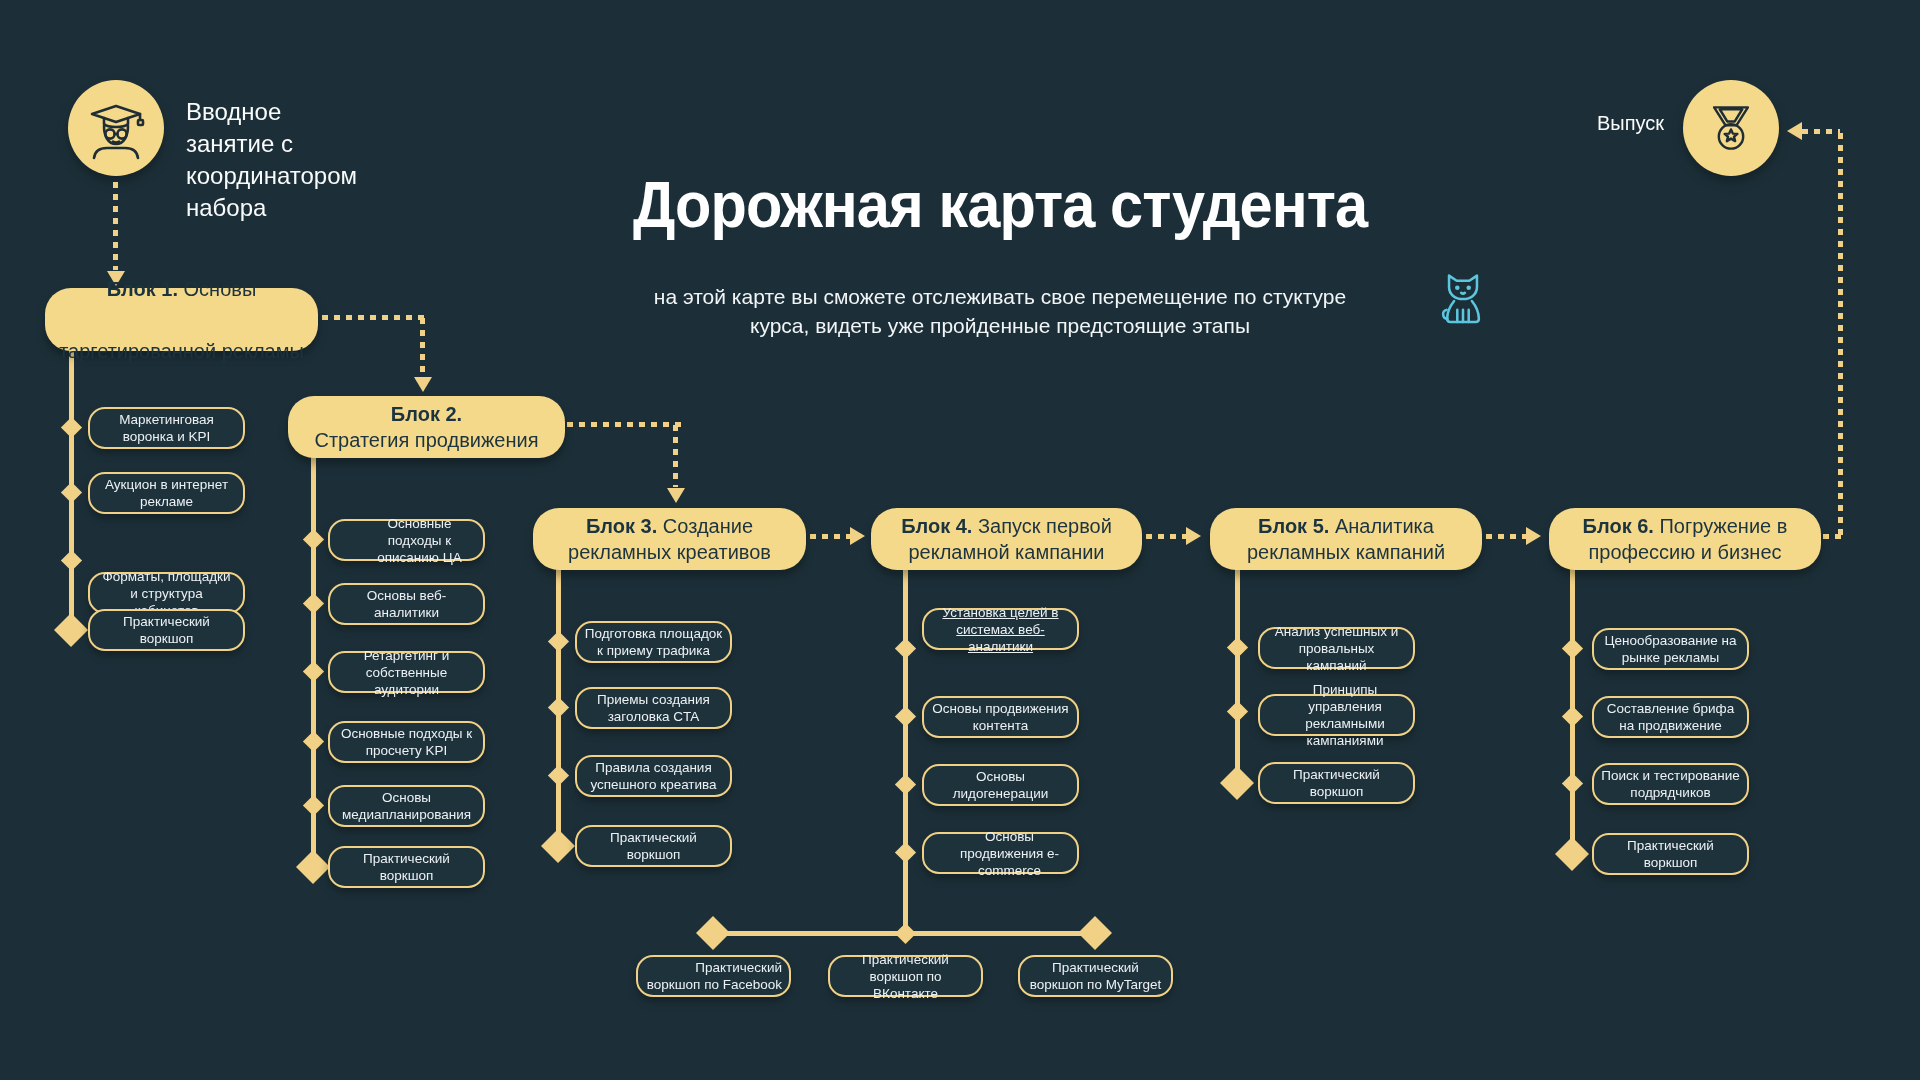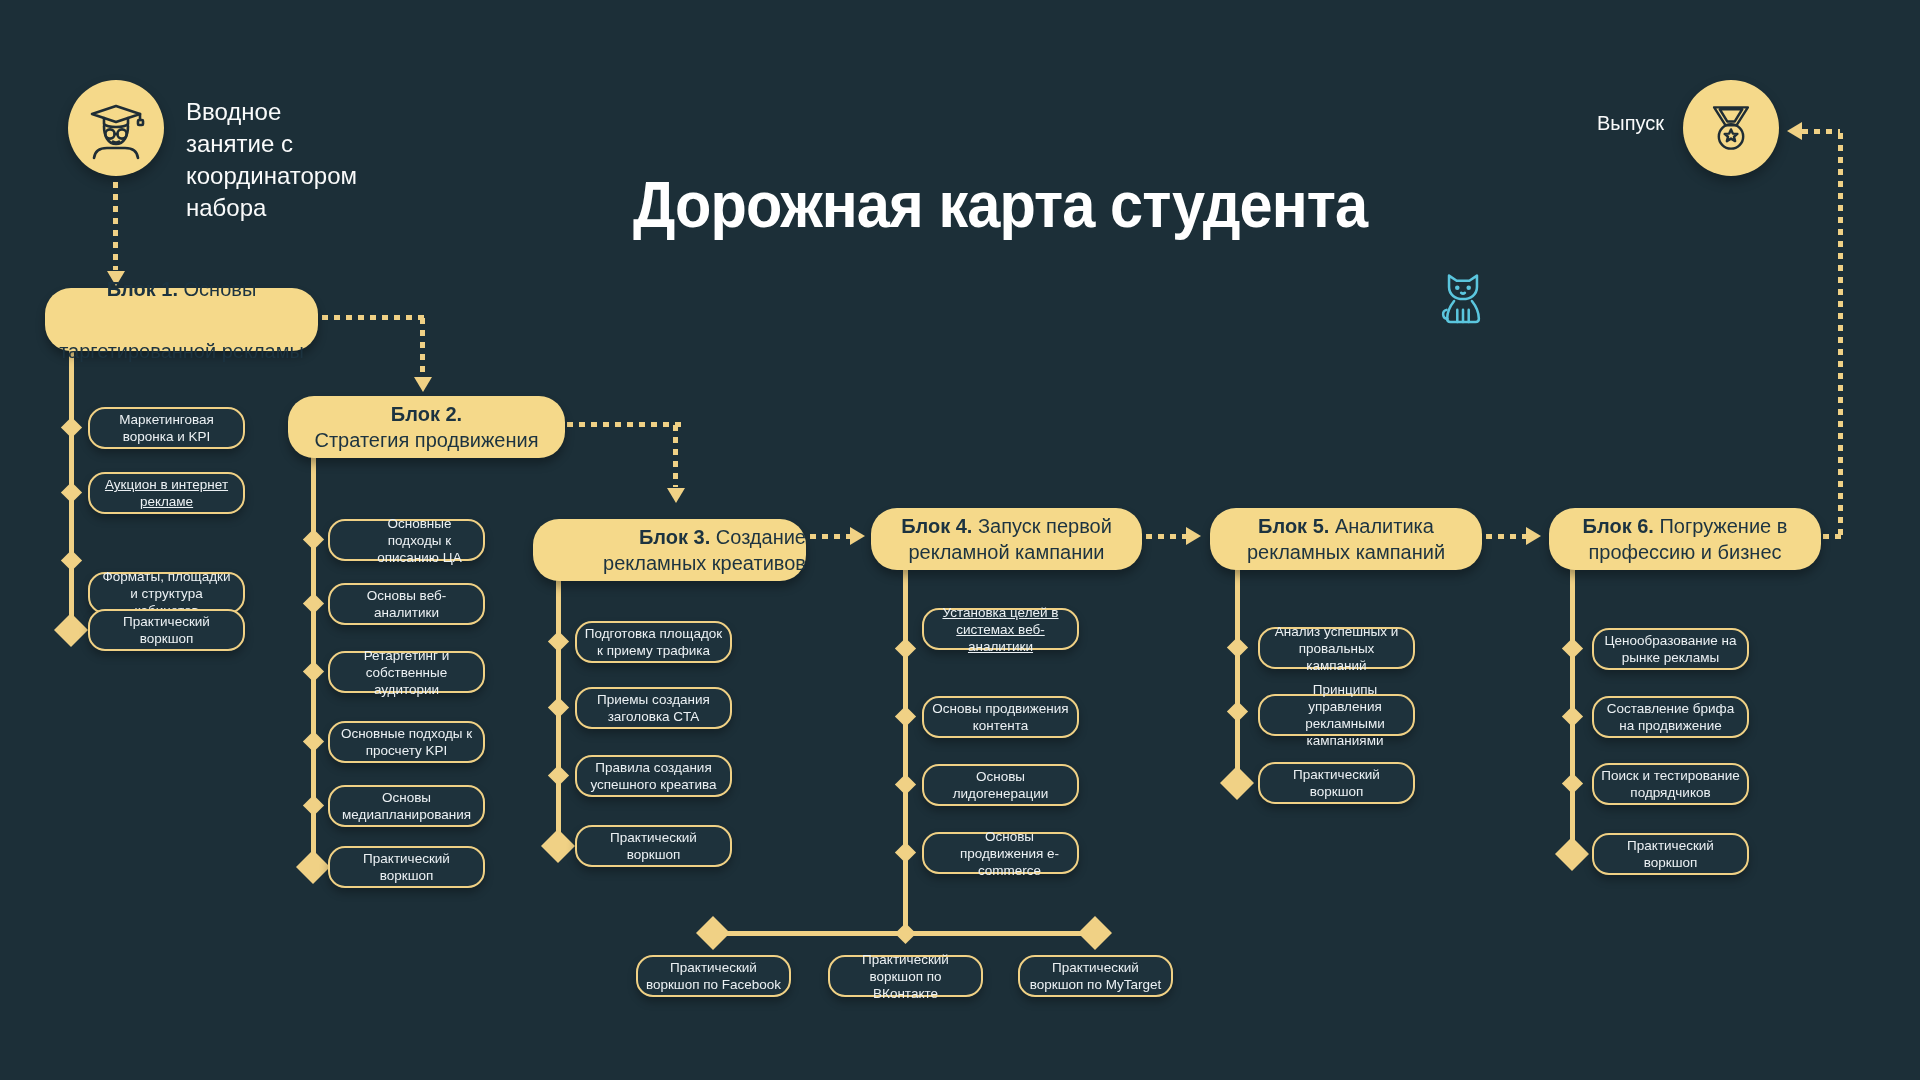--- a/index.html
+++ b/index.html
@@ -51,20 +51,22 @@
   .startlabel{position:absolute;left:186px;top:96px;font-size:24px;line-height:32px;color:#FAFBFB;}
   .finishlabel{position:absolute;left:1552px;top:112px;width:112px;text-align:right;font-size:20px;color:#FAFBFB;}
   svg{display:block;}
 </style>
 </head>
 <body>
 
 <div id="stage">
 
   <div class="title">Дорожная карта студента</div>
+  <div class="subtitle preline">на этой карте вы сможете отслеживать свое перемещение по стуктуре
+курса, видеть уже пройденные предстоящие этапы</div>
 
   <div style="position:absolute;left:1437px;top:268px;">
     <svg width="52" height="66" viewBox="0 0 40 52" fill="none" stroke="#5BC6DE" stroke-width="2" stroke-linecap="round" stroke-linejoin="round">
       <path d="M9,15 L9,6 L15,10 L25,10 L31,6 L31,15 C31,21 26,24.5 20,24.5 C14,24.5 9,21 9,15 Z"></path>
       <circle cx="15.5" cy="15.5" r="0.8" fill="#5BC6DE"></circle>
       <circle cx="24.5" cy="15.5" r="0.8" fill="#5BC6DE"></circle>
       <path d="M18.5,19.5 Q20,20.8 21.5,19.5"></path>
       <path d="M13,26 C9,31 7.5,36 7.5,40 C7.5,41.5 8.5,42.5 10,42.5 L30,42.5 C31.5,42.5 32.5,41.5 32.5,40 C32.5,36 31,31 27,26"></path>
       <path d="M15.5,33 L15.5,42.5 M20,33 L20,42.5 M24.5,33 L24.5,42.5"></path>
       <path d="M7.8,40 C3.5,40 3.2,33.5 7,33"></path>
@@ -131,21 +133,21 @@
     <div class="trunk" style="left:69px;top:348px;height:282px;"></div>
     <div class="dia" style="left:64px;top:420px;"></div>
     <div class="dia" style="left:64px;top:485px;"></div>
     <div class="dia" style="left:64px;top:553px;"></div>
     <div class="dia big" style="left:59px;top:618px;"></div>
     <div class="hdr" style="left:45px;top:288px;width:273px;height:63px;gap:36px;">
       <div class="l1"><b>Блок 1.</b><span> Основы</span></div>
       <div class="l2">таргетированной рекламы</div>
     </div>
     <div class="item" style="left:88px;top:407px;">Маркетинговая воронка и KPI</div>
-    <div class="item" style="left:88px;top:472px;text-decoration:underline;">Аукцион в интернет рекламе</div>
+    <div class="item" style="left:88px;top:472px;">Аукцион в интернет рекламе</div>
     <div class="item" style="left:88px;top:540px;margin-top:32px;">Форматы, площадки и структура кабинетов</div>
     <div class="item" style="left:88px;top:609px;">Практический воркшоп</div>
   </div>
 
   <div class="layer">
     <div class="trunk" style="left:311px;top:455px;height:412px;"></div>
     <div class="dia" style="left:306px;top:532px;"></div>
     <div class="dia" style="left:306px;top:596px;"></div>
     <div class="dia" style="left:306px;top:664px;"></div>
     <div class="dia" style="left:306px;top:734px;"></div>
@@ -162,21 +164,21 @@
     <div class="item" style="left:328px;top:785px;">Основы медиапланирования</div>
     <div class="item" style="left:328px;top:846px;">Практический воркшоп</div>
   </div>
 
   <div class="layer">
     <div class="trunk" style="left:556px;top:568px;height:278px;"></div>
     <div class="dia" style="left:551px;top:634px;"></div>
     <div class="dia" style="left:551px;top:700px;"></div>
     <div class="dia" style="left:551px;top:768px;"></div>
     <div class="dia big" style="left:546px;top:834px;"></div>
-    <div class="hdr" style="left:533px;top:519px;width:273px;align-items:flex-end;">
+    <div class="hdr" style="left:533px;top:508px;width:273px;">
       <div class="l1"><b>Блок 3.</b><span> Создание</span></div>
       <div class="l2">рекламных креативов</div>
     </div>
     <div class="item" style="left:575px;top:621px;">Подготовка площадок к приему трафика</div>
     <div class="item" style="left:575px;top:687px;">Приемы создания заголовка CTA</div>
     <div class="item" style="left:575px;top:755px;">Правила создания успешного креатива</div>
     <div class="item" style="left:575px;top:825px;">Практический воркшоп</div>
   </div>
 
   <div class="layer">
@@ -191,21 +193,21 @@
     </div>
     <div class="item" style="left:922px;top:608px;text-decoration:underline;">Установка целей в системах веб-аналитики</div>
     <div class="item" style="left:922px;top:696px;">Основы продвижения контента</div>
     <div class="item" style="left:922px;top:764px;">Основы лидогенерации</div>
     <div class="item" style="left:922px;top:832px;padding-left:25px;">Основы продвижения e-commerce</div>
 
     <div class="hline" style="left:713px;top:931px;width:382px;"></div>
     <div class="dia big" style="left:701px;top:921px;"></div>
     <div class="dia" style="left:898px;top:926px;"></div>
     <div class="dia big" style="left:1083px;top:921px;"></div>
-    <div class="item" style="left:636px;top:955px;width:155px;">Практический воркшоп по Facebook</div>
+    <div class="item" style="left:636px;top:955px;width:155px;text-align:right;">Практический воркшоп по Facebook</div>
     <div class="item" style="left:828px;top:955px;width:155px;">Практический воркшоп по ВКонтакте</div>
     <div class="item" style="left:1018px;top:955px;width:155px;">Практический воркшоп по MyTarget</div>
   </div>
 
   <div class="layer">
     <div class="trunk" style="left:1235px;top:568px;height:215px;"></div>
     <div class="dia" style="left:1230px;top:640px;"></div>
     <div class="dia" style="left:1230px;top:704px;"></div>
     <div class="dia big" style="left:1225px;top:771px;"></div>
     <div class="hdr" style="left:1210px;top:508px;width:272px;">

